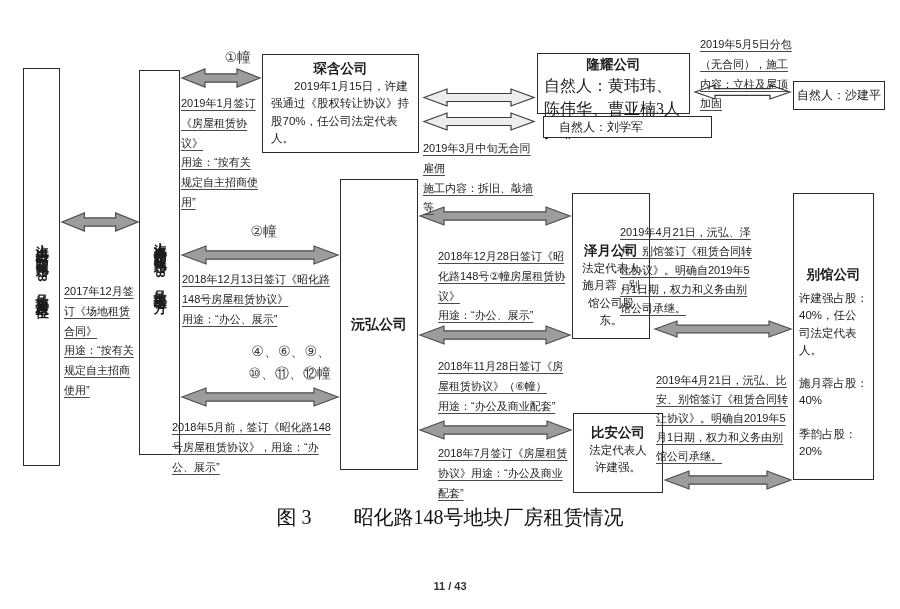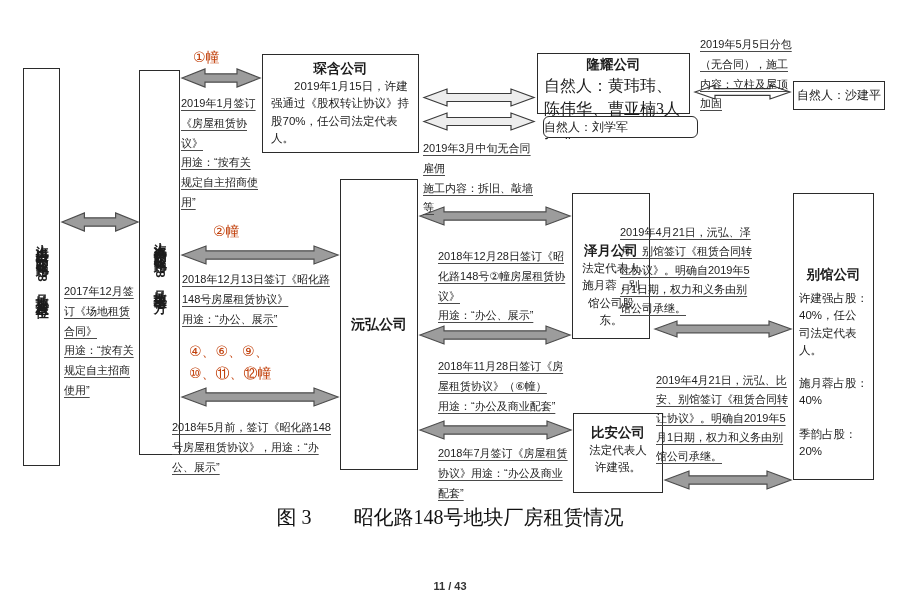--- a/index.html
+++ b/index.html
@@ -13,22 +13,22 @@
           font-weight:bold; font-size:13px; letter-spacing:2px; line-height:1.1; text-align:center; }
   .box-title { font-weight:bold; text-align:center; font-size:13.5px; }
   .box-body { font-size:11.5px; line-height:1.5; }
 
   .box-a { left:23px; top:68px; width:37px; height:398px; }
   .box-b { left:139px; top:70px; width:41px; height:385px; }
   .box-c { left:262px; top:54px; width:157px; height:99px; padding:5px 8px 2px; }
   .box-c .box-body { text-indent:2em; }
   .box-d { left:537px; top:53px; width:153px; height:61px; padding:2px 6px; }
   .box-d .box-body { font-size:16px; line-height:1.45;font-family:Liberation Serif, serif; }
-  .box-e { left:543px; top:116px; width:155px; height:22px; border-width:1px; font-size:12px;
-           display:flex; align-items:center; padding-left:0;border-radius:6px; }
+  .box-e { left:543px; top:116px; width:169px; height:22px; border-width:1px; font-size:12px;
+           display:flex; align-items:center; padding-left:15px; }
   .box-f { left:793px; top:81px; width:92px; height:29px; border-width:1.5px; font-size:12px;
            display:flex; align-items:center; justify-content:center; }
   .box-g { left:340px; top:179px; width:78px; height:291px; display:flex; align-items:center; justify-content:center; }
   .box-g .box-title { font-size:14px; }
   .box-h { left:572px; top:193px; width:78px; height:146px; padding:48px 5px 0; }
   .box-h .box-body, .box-i .box-body { text-align:center; }
   .box-i { left:573px; top:413px; width:90px; height:80px; padding:10px 12px 0; }
   .box-j { left:793px; top:193px; width:81px; height:287px; padding:72px 5px 0; }
   .box-j .box-body { margin-top:6px; }
   .box-j .gap { margin-top:16px; }
@@ -50,21 +50,21 @@
   .n5  { left:700px; top:35px;  width:96px;  }
   .n6  { left:182px; top:270px; width:159px; }
   .n7  { left:172px; top:418px; width:159px; }
   .n8  { left:438px; top:247px; width:133px; }
   .n9  { left:438px; top:357px; width:133px; }
   .n10 { left:438px; top:444px; width:133px; }
   .n11 { left:620px; top:223px; width:132px; line-height:1.72; }
   .n12 { left:656px; top:371px; width:132px; line-height:1.72; }
 
   
-  .blabel { position:absolute; font-size:14px; text-align:left; white-space:pre-line; color:#c2410c; }
+  .blabel { position:absolute; font-size:14px; text-align:right; white-space:pre-line; color:#404040; }
   .l1 { left:193px; top:49px;  width:58px;  }
   .l2 { left:213px; top:223px; width:64px;  }
   .l3 { left:189px; top:341px; width:142px; line-height:1.55; }
 
   
   .caption { position:absolute; left:0; top:504px; width:900px; display:flex; justify-content:center;
              gap:42px; font-family:"Liberation Serif","DejaVu Serif",serif; font-size:20px; color:#111; }
   .pageno { position:absolute; left:0; top:580px; width:900px; text-align:center;
             font-size:11px; font-weight:bold; color:#333; }
 </style>

